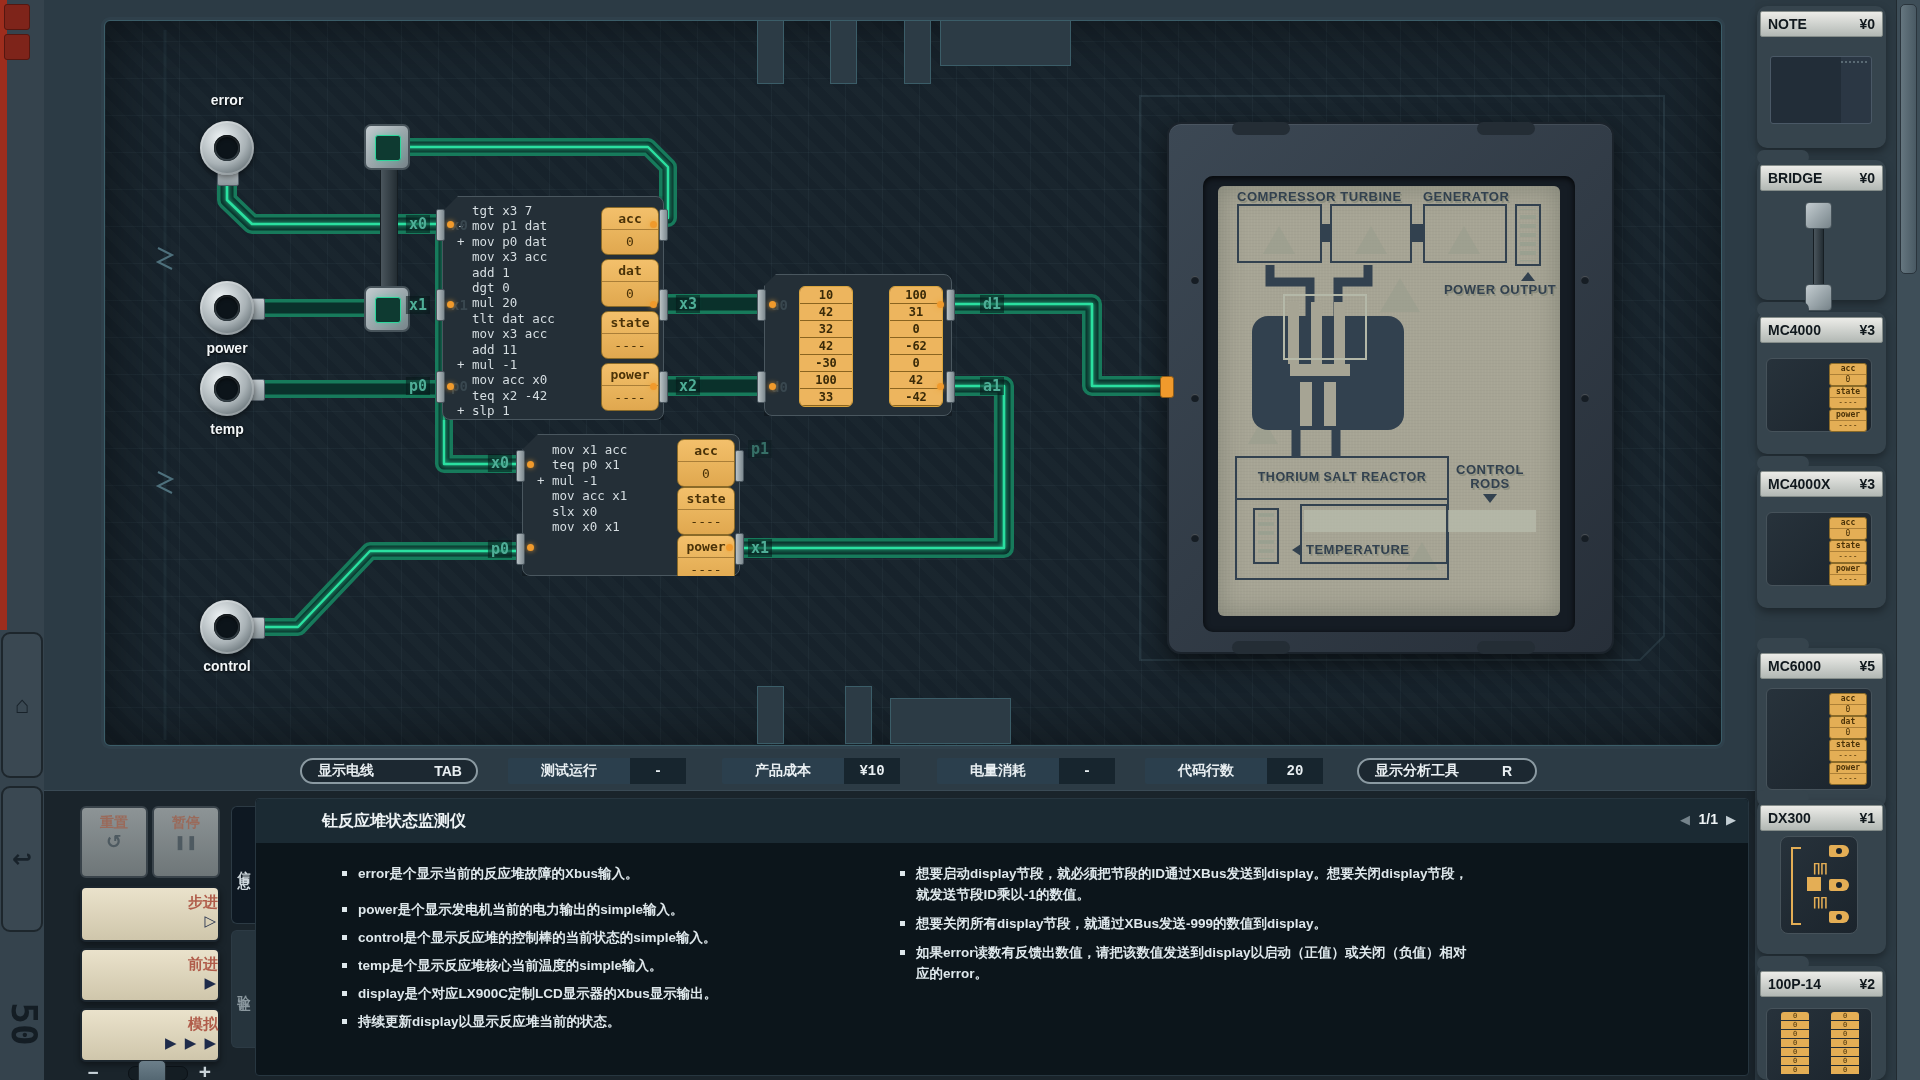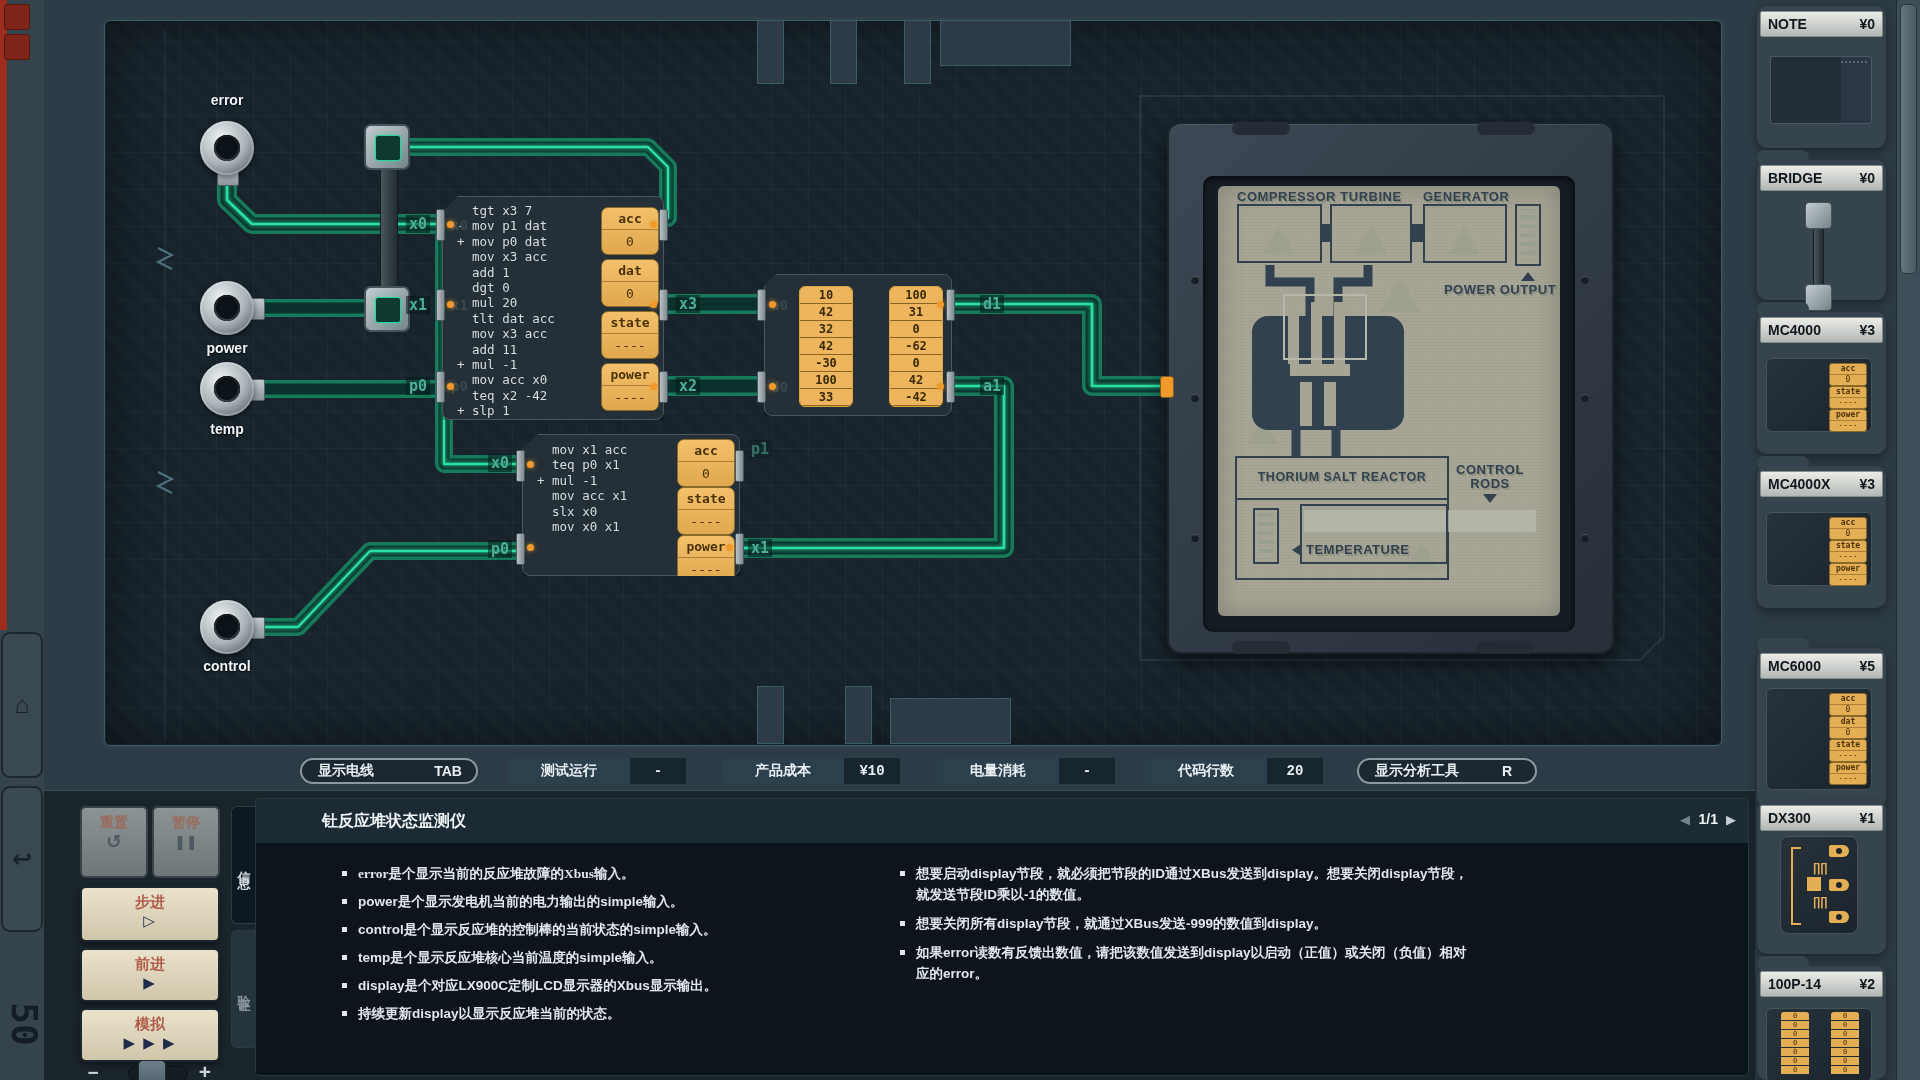--- a/index.html
+++ b/index.html
@@ -88,21 +88,21 @@
   .stat.solid .val{background:#17252e;}
   .stat.outline .lab{left:16px;right:60px;justify-content:flex-start;}
 
   
   .bottom-strip{left:44px;top:790px;width:1711px;height:290px;background:#1a242b;border-top:1px solid #3a4a55;}
   .ctl-gray{background:linear-gradient(180deg,#8d9496,#6e7678);border:2px solid #39434a;border-radius:6px;
             box-sizing:border-box;text-align:center;}
   .ctl-gray .t{color:#9a6a5a;font-weight:bold;font-size:14px;margin-top:6px;}
   .ctl-gray .i{color:#4e5a61;font-weight:bold;font-size:19px;line-height:20px;}
   .ctl-beige{background:linear-gradient(180deg,#eae2cb,#cfc6ab);border:2px solid #1c262e;border-radius:6px;
-             box-sizing:border-box;text-align:center;box-shadow:0 3px 6px rgba(0,0,0,.4);}
+             box-sizing:border-box;text-align:right;box-shadow:0 3px 6px rgba(0,0,0,.4);}
   .ctl-beige .t{color:#b05c4a;font-weight:bold;font-size:15px;margin-top:5px;}
   .ctl-beige .i{color:#1e2b4a;font-size:15px;line-height:18px;letter-spacing:2px;}
   .vtab{width:24px;box-sizing:border-box;writing-mode:vertical-rl;text-orientation:upright;letter-spacing:4px;
         display:flex;align-items:center;justify-content:center;font-size:13px;font-weight:bold;
         border:1px solid #2c3a44;border-right:none;border-radius:6px 0 0 6px;}
   .info-panel{left:255px;top:798px;width:1494px;height:278px;background:#0c151b;border:1px solid #273640;border-radius:4px;box-sizing:border-box;}
   .info-title{position:absolute;left:0;top:0;right:0;height:44px;background:#1b2a33;border-radius:4px 4px 0 0;}
   .bullet-item{position:relative;padding-left:16px;font-size:13.5px;font-weight:bold;color:#dfe8ec;line-height:21px;}
   .bullet-item::before{content:"";position:absolute;left:0;top:8px;width:5px;height:5px;background:#dfe8ec;}
 
@@ -501,21 +501,21 @@
   <div class="abs vtab" style="left:231px;top:930px;height:118px;background:#26343d;color:#8a979e">验证</div>
 
   <div class="abs info-panel">
     <div class="info-title">
       <div class="abs" style="left:66px;top:12px;font-size:16px;font-weight:bold;color:#eef3f5">钍反应堆状态监测仪</div>
       <div class="abs" style="right:58px;top:13px;color:#75838b;font-size:13px">◀</div>
       <div class="abs" style="right:30px;top:12px;color:#eef3f5;font-size:14px;font-weight:bold">1/1</div>
       <div class="abs" style="right:12px;top:13px;color:#c3ced4;font-size:13px">▶</div>
     </div>
     <div class="abs" style="left:86px;top:64px;width:420px" id="bulletsL">
-        <div class="bullet-item" style="margin-bottom: 7px; font-family: Liberation Serif, serif;">error是个显示当前的反应堆故障的Xbus输入。</div>
+        <div class="bullet-item" style="margin-bottom: 15px;">error是个显示当前的反应堆故障的Xbus输入。</div>
         <div class="bullet-item" style="margin-bottom: 7px;">power是个显示发电机当前的电力输出的simple输入。</div>
         <div class="bullet-item" style="margin-bottom: 7px;">control是个显示反应堆的控制棒的当前状态的simple输入。</div>
         <div class="bullet-item" style="margin-bottom: 7px;">temp是个显示反应堆核心当前温度的simple输入。</div>
         <div class="bullet-item" style="margin-bottom: 7px;">display是个对应LX900C定制LCD显示器的Xbus显示输出。</div>
         <div class="bullet-item" style="margin-bottom: 7px;">持续更新display以显示反应堆当前的状态。</div>
       </div>
     <div class="abs" style="left:644px;top:64px;width:580px" id="bulletsR">
         <div class="bullet-item" style="margin-bottom: 8px;">想要启动display节段，就必须把节段的ID通过XBus发送到display。想要关闭display节段，就发送节段ID乘以-1的数值。</div>
         <div class="bullet-item" style="margin-bottom: 8px;">想要关闭所有display节段，就通过XBus发送-999的数值到display。</div>
         <div class="bullet-item" style="margin-bottom: 8px;">如果error读数有反馈出数值，请把该数值发送到display以启动（正值）或关闭（负值）相对应的error。</div>

